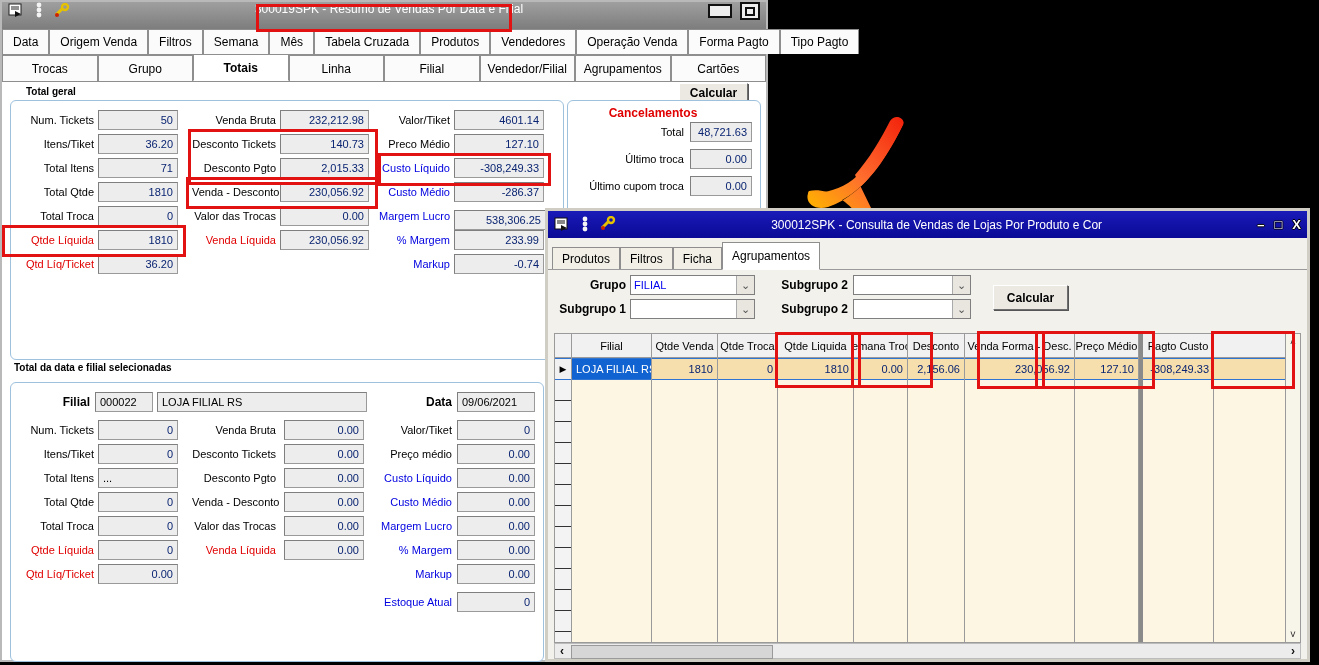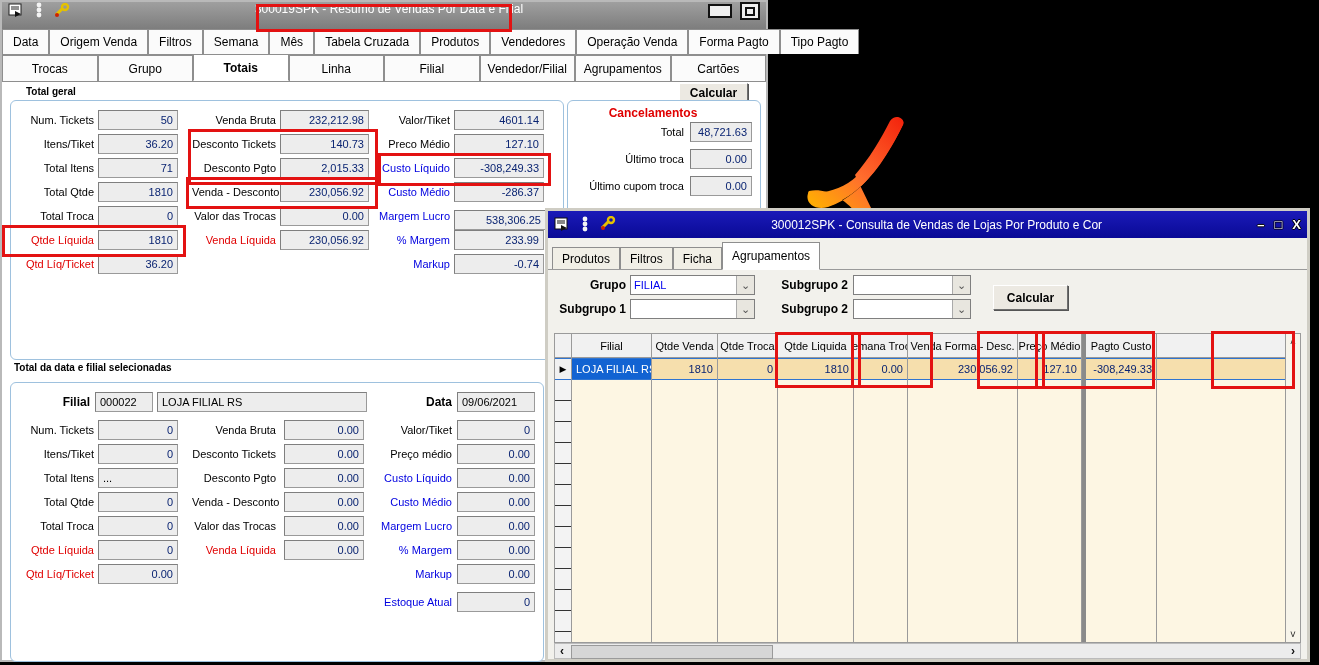--- a/index.html
+++ b/index.html
@@ -352,20 +352,25 @@
     <div class="gcol" style="width:76px">
       <div class="ghead">Qtde Liquida</div>
       <div class="gcell">1810</div>
       <div class="gfill"></div>
     </div>
     <div class="gcol" style="width:54px">
       <div class="ghead">Semana Troca</div>
       <div class="gcell">0.00</div>
       <div class="gfill"></div>
     </div>
+    <div class="gcol" style="width:57px">
+      <div class="ghead">Desconto</div>
+      <div class="gcell">2,156.06</div>
+      <div class="gfill"></div>
+    </div>
     <div class="gcol" style="width:110px">
       <div class="ghead">Venda Forma - Desc.</div>
       <div class="gcell">230,056.92</div>
       <div class="gfill"></div>
     </div>
     <div class="gcol" style="width:64px">
       <div class="ghead">Preço Médio</div>
       <div class="gcell">127.10</div>
       <div class="gfill"></div>
     </div>

